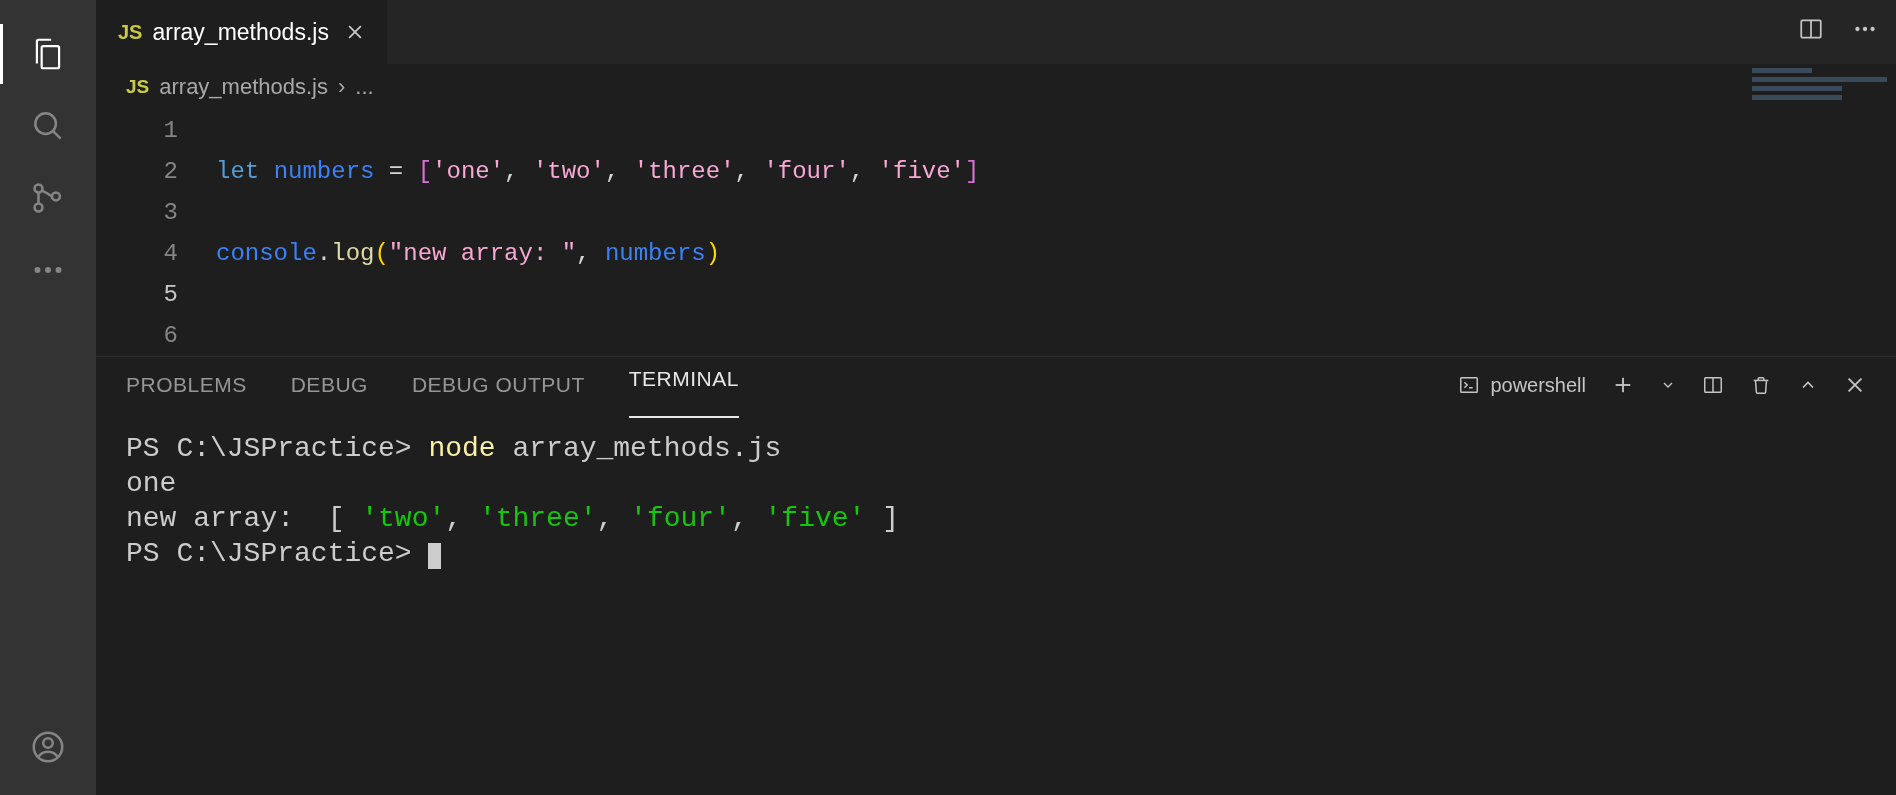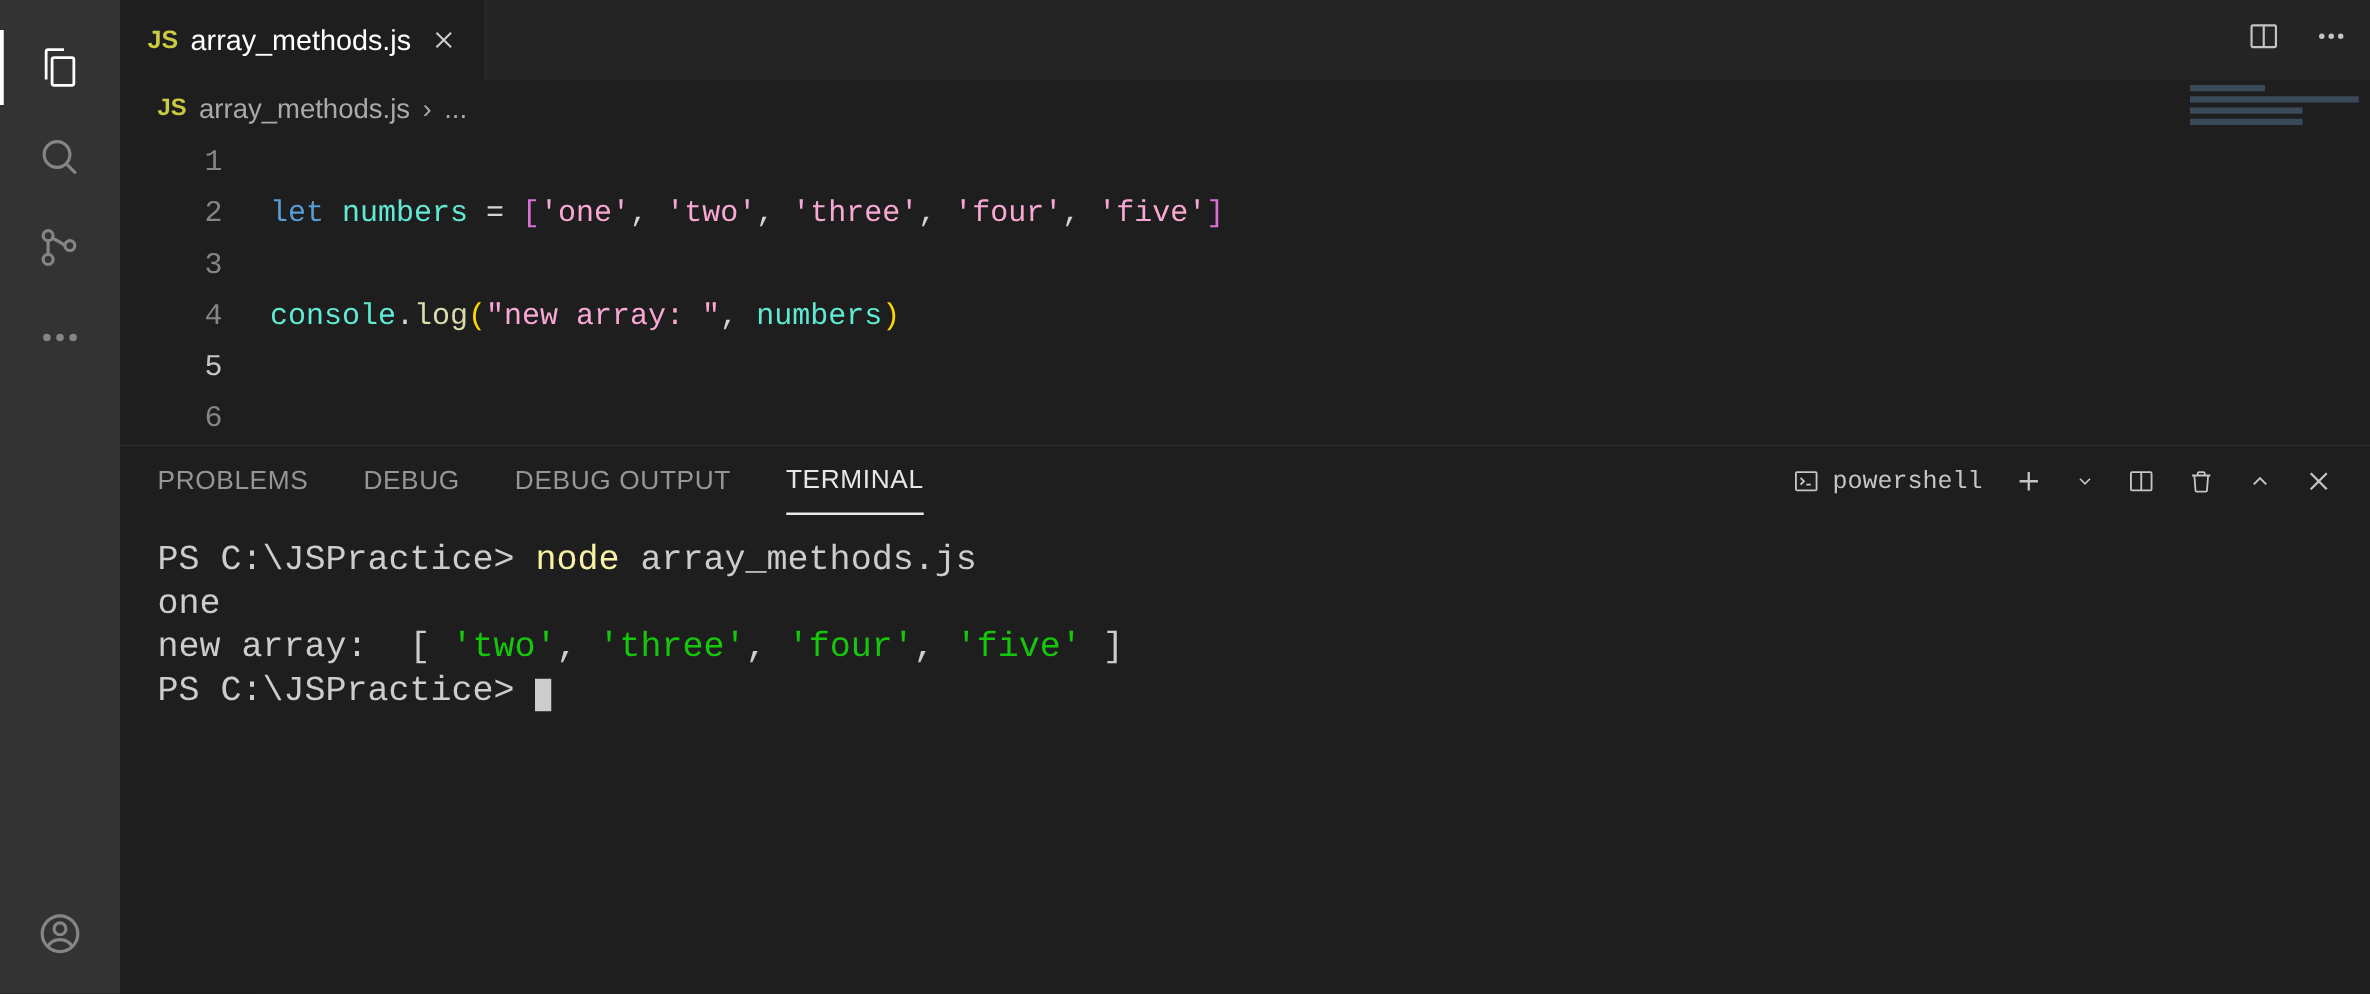--- a/index.html
+++ b/index.html
@@ -114,21 +114,21 @@
   }
   .gutter .ln.active { color: #c6c6c6; }
   .code-lines { flex: 1; }
   .code-lines .line { height: 41px; white-space: pre; position: relative; }
   .code-lines .line.current {
     background: rgba(255,255,255,0.04);
     outline: 1px solid rgba(255,255,255,0.06);
   }
   .tok-comment { color: #6a9955; }
   .tok-keyword { color: #569cd6; }
-  .tok-var { color: #5eead4; }
+  .tok-var { color: #3b82f6; }
   .tok-op { color: #d4d4d4; }
   .tok-string { color: #f9a8d4; }
   .tok-brackets { color: #da70d6; }
   .tok-func { color: #dcdcaa; }
   .tok-plain { color: #d4d4d4; }
   .tok-paren1 { color: #ffd700; }
   .tok-paren2 { color: #da70d6; }
   .bracket-hl { outline: 1px solid #888; }
   .minimap {
     position: absolute;
@@ -160,31 +160,31 @@
     gap: 44px;
     font-size: 21px;
     color: #969696;
     font-family: 'Segoe UI', sans-serif;
     text-align: center;
   }
   .panel-tabs .ptab { cursor: pointer; letter-spacing: 0.5px; }
   .panel-tabs .ptab.active {
     color: #e7e7e7;
     border-bottom: 2px solid #e7e7e7;
-    padding-bottom: 14px;
+    padding-bottom: 25px;
     margin-top: 14px;
   }
   .panel-actions {
     margin-left: auto;
     display: flex;
     align-items: center;
     gap: 26px;
     color: #c5c5c5;
     font-size: 20px;
-    font-family: Liberation Mono, monospace;
+    font-family: Liberation Sans, sans-serif;
   }
   .panel-actions .shell-label { display: flex; align-items: center; gap: 10px; }
   .panel-body {
     flex: 1;
     padding: 18px 30px;
     font-family: Consolas, 'Courier New', monospace;
     font-size: 28px;
     line-height: 35px;
     color: #cccccc;
     white-space: pre;

